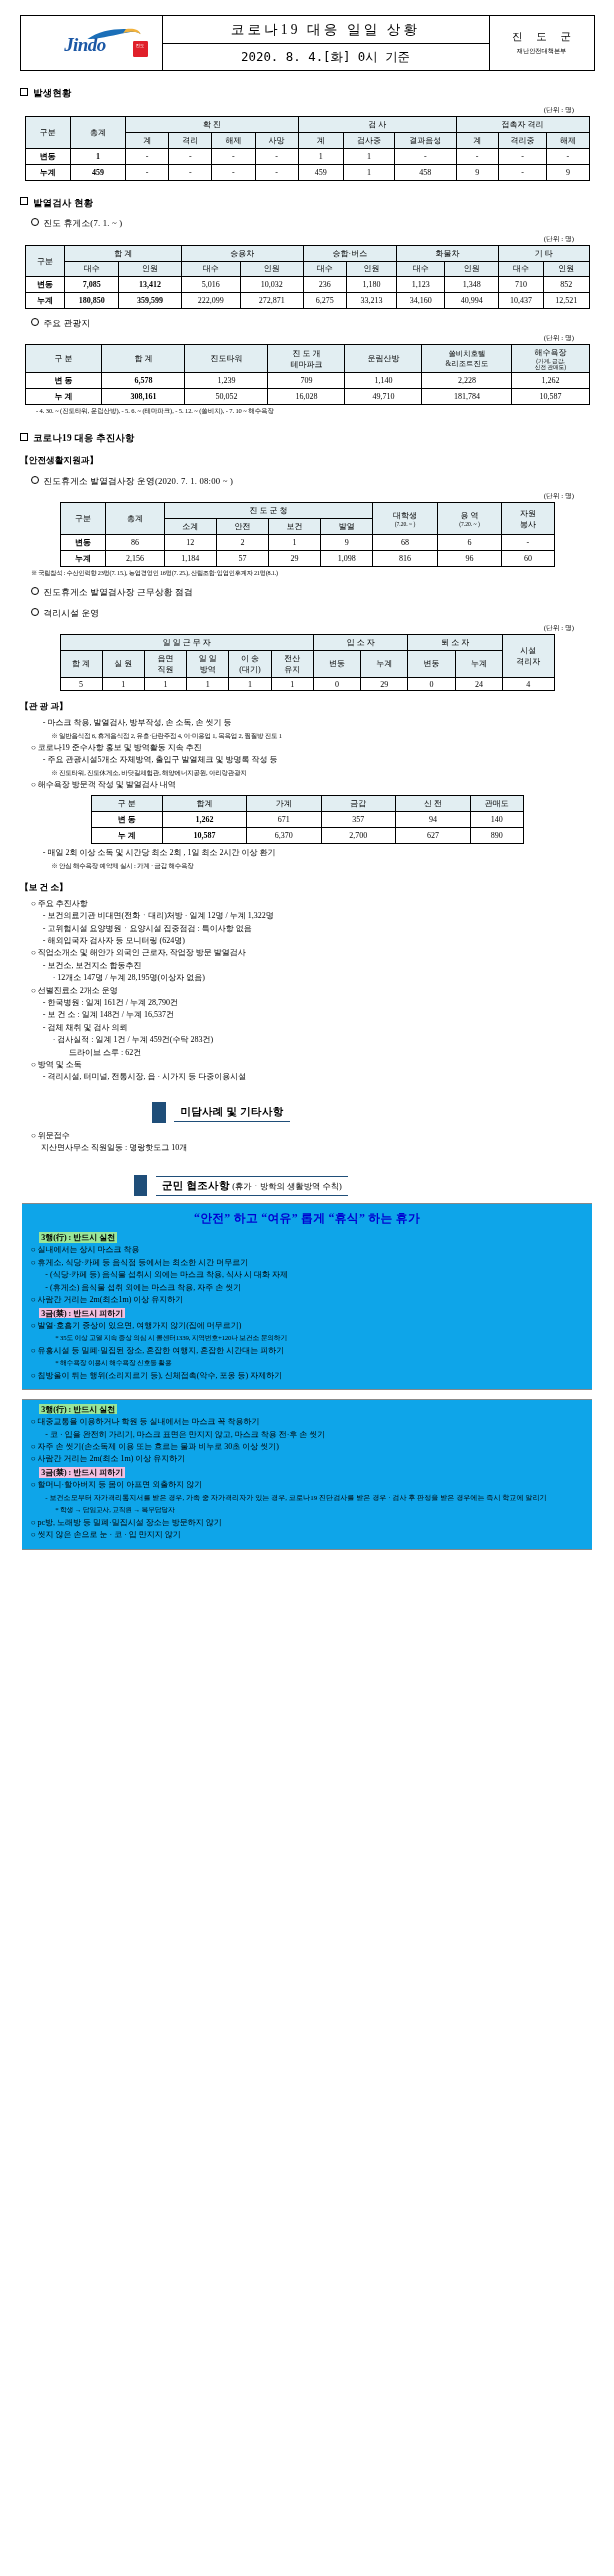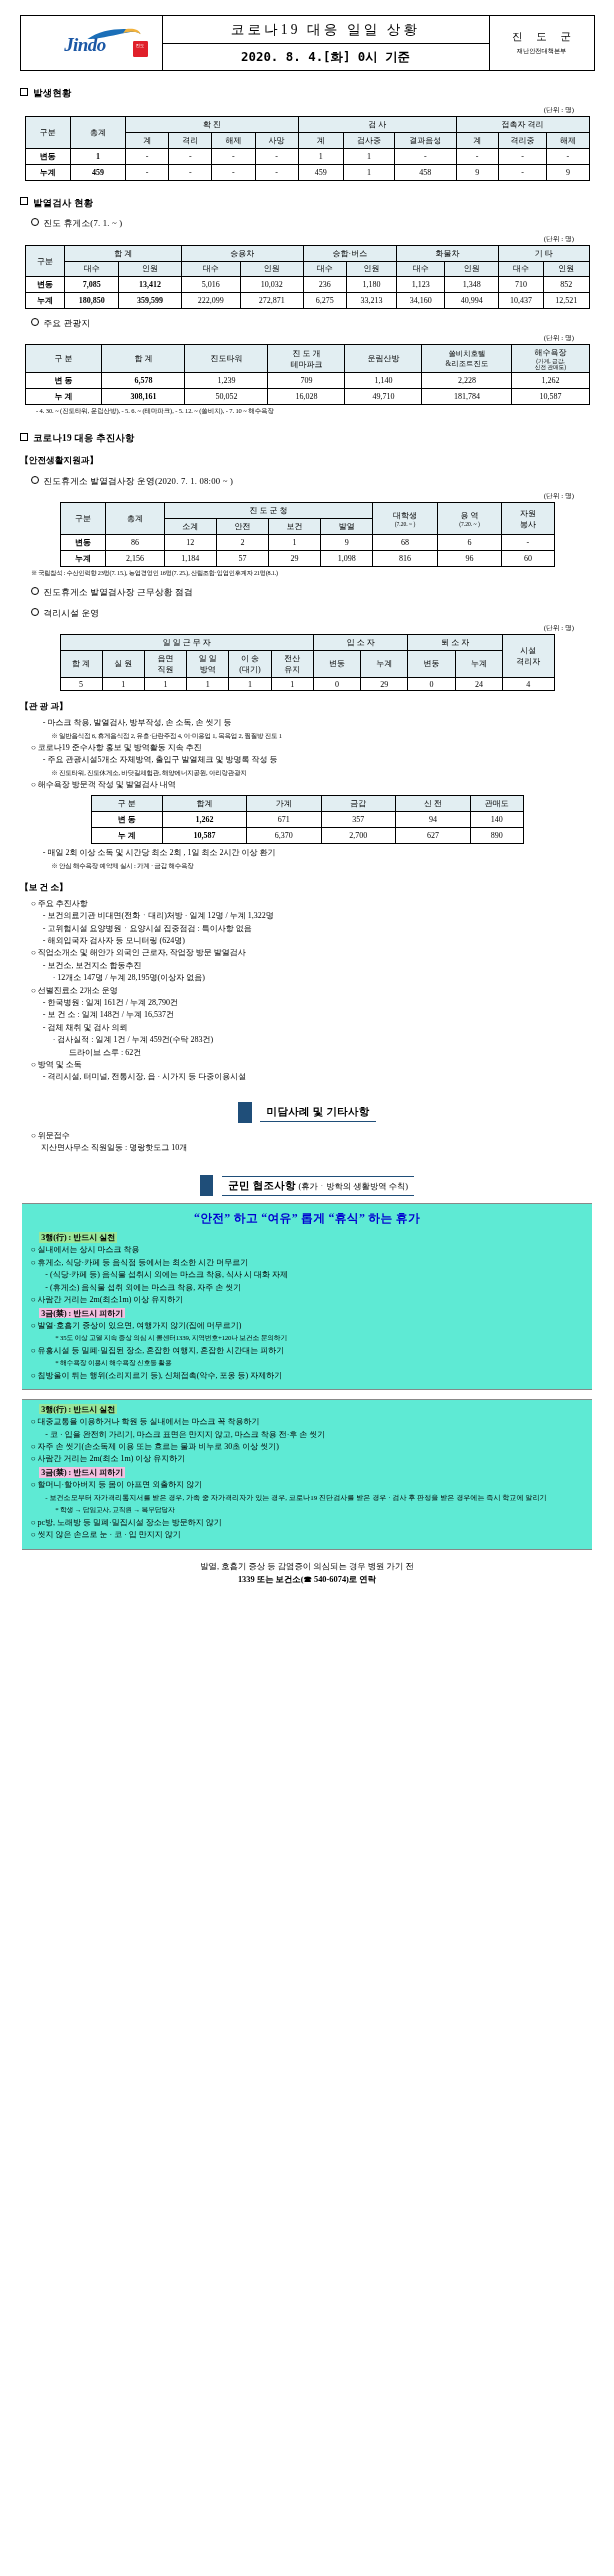--- a/index.html
+++ b/index.html
@@ -16,21 +16,21 @@
   
   .masthead{display:flex;border:1.2px solid #000;width:575px;margin:3.7px auto 0 auto;box-sizing:border-box;padding-left:32px;}
   .mh-logo{width:109px;border-right:1.2px solid #000;display:flex;align-items:center;justify-content:center;padding:2.5px 0;}
   .logo-wrap{position:relative;width:93px;height:32px;}
   .logo-swoosh{position:absolute;left:25px;top:1.2px;width:56px;height:13.6px;overflow:hidden;}
   .logo-text{position:absolute;left:3.7px;top:7.4px;font-family:"Liberation Serif",serif;font-style:italic;font-weight:bold;font-size:19px;color:#1b57a5;letter-spacing:-0.6px;}
   .logo-badge{position:absolute;left:72px;top:13.6px;width:15px;height:16px;background:#e0202a;border-radius:1.2px;}
   .logo-badge span{display:block;color:#fff;font-size:4.3px;line-height:5px;text-align:center;padding-top:2.5px;font-family:"Liberation Sans",sans-serif;}
   .mh-mid{flex:1;display:flex;flex-direction:column;}
   .mh-title{border-bottom:0.6px solid #000;text-align:center;font-size:13.6px;letter-spacing:3.1px;padding:5px 0 4.3px 0;font-family:"Liberation Serif",serif;}
-  .mh-date{text-align:center;font-size:12.4px;font-weight:bold;padding:5px 0 4.3px 0;font-family:"DejaVu Sans Mono","Liberation Mono",monospace;letter-spacing:0px;}
+  .mh-date{text-align:center;font-size:12.4px;font-weight:normal;padding:5px 0 4.3px 0;font-family:"DejaVu Sans Mono","Liberation Mono",monospace;letter-spacing:0px;}
   .mh-right{width:104px;border-left:1.2px solid #000;display:flex;flex-direction:column;align-items:center;justify-content:center;}
   .mh-org{font-size:10.5px;letter-spacing:5.6px;text-indent:5.6px;padding-bottom:2.5px;}
   .mh-sub{font-size:6.2px;letter-spacing:0px;}
 
   
   .h-square{font-size:9.3px;font-weight:bold;margin:16px 0 5px 5px;letter-spacing:0.3px;}
   .h-square .box{display:inline-block;width:6.2px;height:6.2px;border:1px solid #000;margin-right:5px;vertical-align:0.6px;}
   .h-circle{font-size:8.7px;margin:8.7px 0 3.1px 16px;letter-spacing:0.2px;}
   .h-circle .cir{display:inline-block;width:6.2px;height:6.2px;border:1px solid #000;border-radius:50%;margin-right:4.3px;vertical-align:0px;}
   .h-bracket{font-size:8.7px;font-weight:bold;margin:10px 0 3.7px 5px;}
@@ -49,27 +49,27 @@
   .note2{font-size:6.2px;margin:2.5px 0 0 16px;letter-spacing:-0.2px;}
 
   
   .blk{margin:3.7px 0 0 16px;font-size:8px;line-height:12.4px;}
   .l1{margin-left:8.7px;text-indent:-8.7px;}
   .dash{margin-left:18.6px;text-indent:-6.8px;}
   .star{margin-left:27px;text-indent:-6.8px;font-size:6.5px;letter-spacing:-0.2px;}
   .dot{margin-left:28.5px;text-indent:-6.8px;}
 
   
-  .barhead{margin:18.6px auto 0 auto;width:310px;position:relative;text-align:center;}
+  .barhead{margin:18.6px auto 0 auto;width:310px;position:relative;}
   .barhead .sq{display:inline-block;width:13.6px;height:21px;background:#1f4e79;vertical-align:middle;}
   .barhead .txtwrap{display:inline-block;vertical-align:middle;margin-left:8.7px;border-top:1.2px solid #1f4e79;border-bottom:1.2px solid #1f4e79;padding:1.9px 6.2px;}
   .barhead .txt{font-size:10.5px;font-weight:bold;letter-spacing:0.3px;}
 
   
-  .ybox{margin:6.2px auto 0 auto;width:570px;background:#5eead4;border-top:0.6px solid #888;border-bottom:0.6px solid #888;box-sizing:border-box;padding:3.7px 8.7px 7.4px 8.7px;}
+  .ybox{margin:6.2px auto 0 auto;width:570px;background:#0ea5e9;border-top:0.6px solid #888;border-bottom:0.6px solid #888;box-sizing:border-box;padding:3.7px 8.7px 7.4px 8.7px;}
   .ybox .ttl{text-align:center;font-size:11.8px;font-weight:bold;color:#0000d0;letter-spacing:0.3px;padding:3.7px 0 5px 0;}
   .hl-g{background:#99e699;font-weight:bold;font-size:8px;padding:0.6px 1.9px;}
   .hl-p{background:#f2bfe0;font-weight:bold;font-size:8px;padding:0.6px 1.9px;}
   .ybox .line{font-size:8px;line-height:12.4px;margin-left:8.7px;}
   .ybox .i1{margin-left:10px;text-indent:-10px;}
   .ybox .i2{margin-left:22px;text-indent:-7.4px;}
   .ybox .i3{margin-left:32px;text-indent:-7.4px;font-size:6.8px;letter-spacing:-0.2px;}
   .ybox .i4{margin-left:22px;text-indent:-7.4px;font-size:7.1px;}
 
   .footmsg{text-align:center;font-size:8.4px;line-height:13px;margin-top:10px;}
@@ -451,19 +451,15 @@
     <div class="line i1">○ <span>자주 손 씻기(손소독제 이용 또는 흐르는 물과 비누로 30초 이상 씻기)</span></div>
     <div class="line i1">○ <span>사람간 거리는 2m(최소 1m) 이상 유지하기</span></div>
     <div class="line" style="margin-top:1.2px"><span class="hl-p">3금(禁) : 반드시 피하기</span></div>
     <div class="line i1">○ <span>할머니·할아버지 등 몸이 아프면 외출하지 않기</span></div>
     <div class="line i4">- 보건소모부터 자가격리통지서를 받은 경우, 가족 중 자가격리자가 있는 경우, 코로나19 진단검사를 받은 경우 · 검사 후 판정을 받은 경우에는 즉시 학교에 알리기</div>
     <div class="line i3">* 학생 → 담임교사, 교직원 → 복무담당자</div>
     <div class="line i1">○ <span>pc방, 노래방 등 밀폐·밀집시설 장소는 방문하지 않기</span></div>
     <div class="line i1">○ <span>씻지 않은 손으로 눈 · 코 · 입 만지지 않기</span></div>
   </div>
 
-  <div class="footmsg">
-    <div>발열, 호흡기 증상 등 감염증이 의심되는 경우 병원 가기 전</div>
-    <div class="ph">1339 또는 보건소(☎ 540-6074)로 연락</div>
-  </div>
 
 </div>
 
 
 </body></html>

